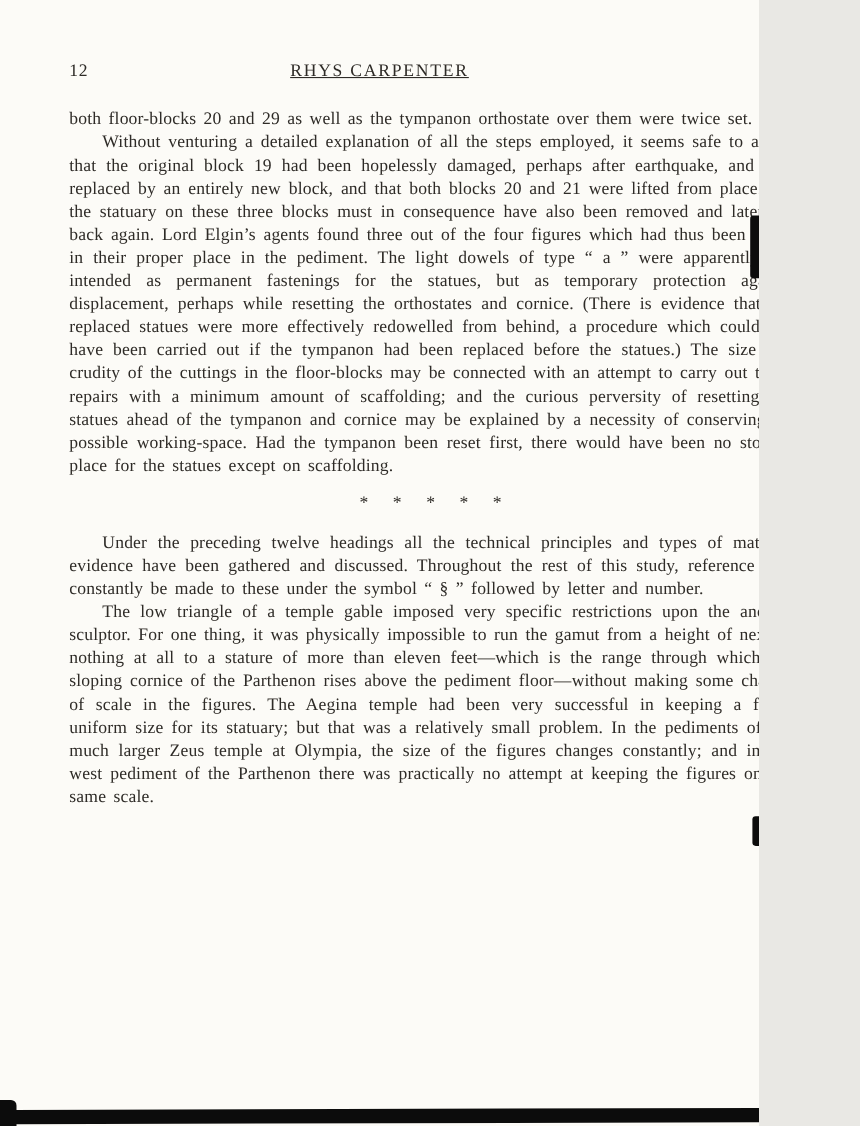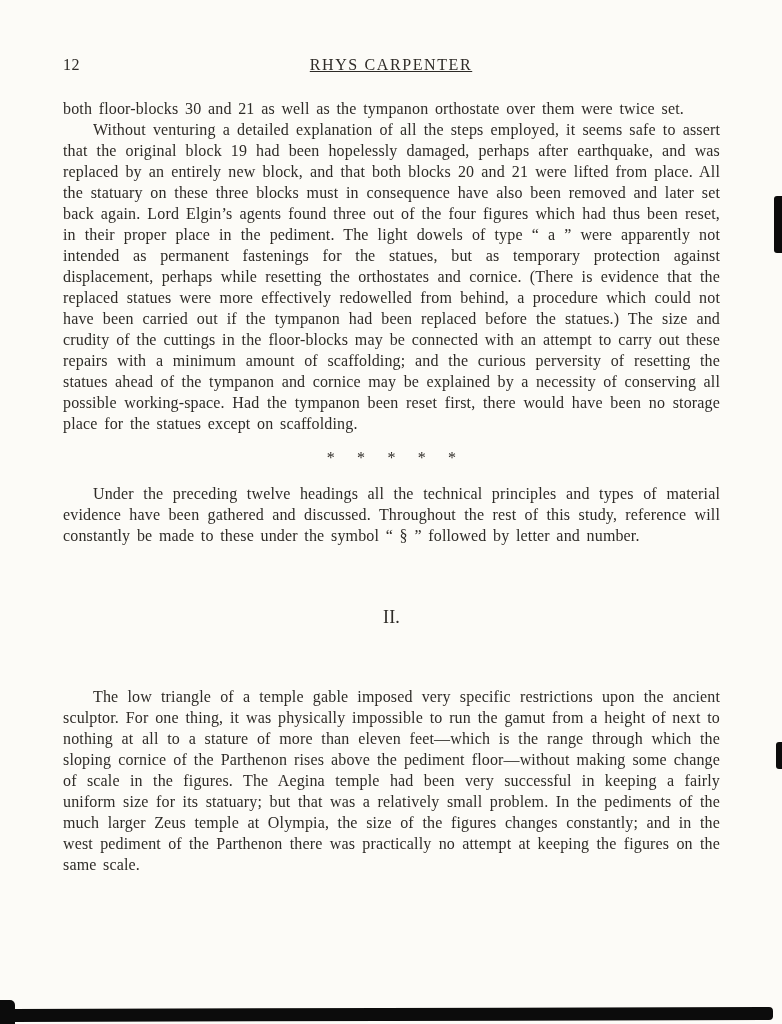--- a/index.html
+++ b/index.html
@@ -1,20 +1,20 @@
 <!DOCTYPE html>
 <html><head>
 <meta charset="utf-8">
 <style>
   html, body { margin: 0; padding: 0; }
   body { background: #e9e8e4; }
 
   .page {
     position: relative;
-    width: 782px;
+    width: 690px;
     height: 1024px;
     background: #fcfbf7;
     font-family: "Liberation Serif", "DejaVu Serif", serif;
     color: #2e2b27;
     overflow: hidden;
     box-sizing: border-box;
   }
 
   .running-header {
     position: absolute;
@@ -72,25 +72,24 @@
 <body>
 
 <div class="page">
 
   <div class="running-header">
     <span class="page-number">12</span>
     <span class="running-title">RHYS CARPENTER</span>
   </div>
 
   <div class="text-block">
-    <p>both floor-blocks 30 and 21 as well as the tympanon orthostate over them were twice set.</p>
+    <p>both floor-blocks 20 and 29 as well as the tympanon orthostate over them were twice set.</p>
     <p class="indent">Without venturing a detailed explanation of all the steps employed, it seems safe to assert that the original block 19 had been hopelessly damaged, perhaps after earthquake, and was replaced by an entirely new block, and that both blocks 20 and 21 were lifted from place.  All the statuary on these three blocks must in consequence have also been removed and later set back again.  Lord Elgin’s agents found three out of the four figures which had thus been reset, in their proper place in the pediment.  The light dowels of type “ a ” were apparently not intended as permanent fastenings for the statues, but as temporary protection against displacement, perhaps while resetting the orthostates and cornice.  (There is evidence that the replaced statues were more effectively redowelled from behind, a procedure which could not have been carried out if the tympanon had been replaced before the statues.)  The size and crudity of the cuttings in the floor-blocks may be connected with an attempt to carry out these repairs with a minimum amount of scaffolding; and the curious perversity of resetting the statues ahead of the tympanon and cornice may be explained by a necessity of conserving all possible working-space.  Had the tympanon been reset first, there would have been no storage place for the statues except on scaffolding.</p>
     <p class="separator">* * * * *</p>
     <p class="indent">Under the preceding twelve headings all the technical principles and types of material evidence have been gathered and discussed.  Throughout the rest of this study, reference will constantly be made to these under the symbol “ § ” followed by letter and number.</p>
-    <p class="section-heading">II.</p>
     <p class="indent">The low triangle of a temple gable imposed very specific restrictions upon the ancient sculptor.  For one thing, it was physically impossible to run the gamut from a height of next to nothing at all to a stature of more than eleven feet—which is the range through which the sloping cornice of the Parthenon rises above the pediment floor—without making some change of scale in the figures.  The Aegina temple had been very successful in keeping a fairly uniform size for its statuary; but that was a relatively small problem.  In the pediments of the much larger Zeus temple at Olympia, the size of the figures changes constantly; and in the west pediment of the Parthenon there was practically no attempt at keeping the figures on the same scale.</p>
   </div>
 
   <div class="artifact artifact-right-top"></div>
   <div class="artifact artifact-right-mid"></div>
   <div class="artifact artifact-bottom"></div>
   <div class="artifact artifact-bottom-left"></div>
 
 </div>
 

